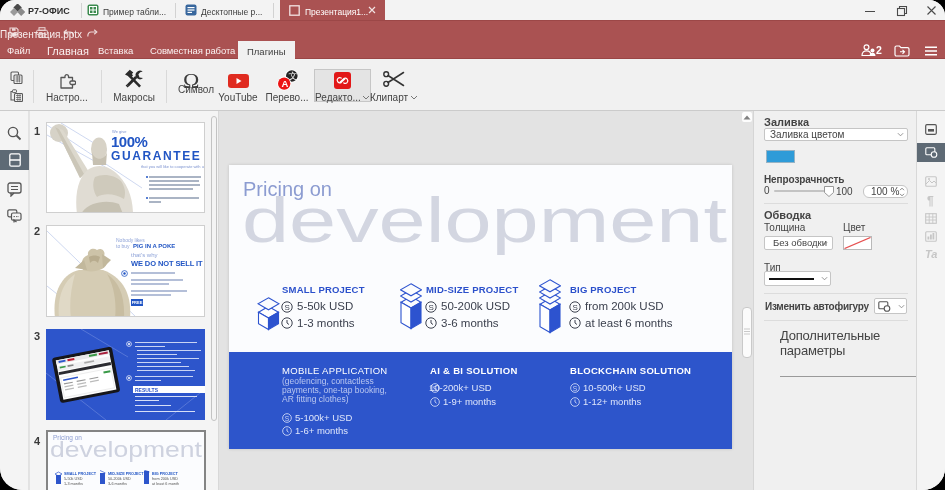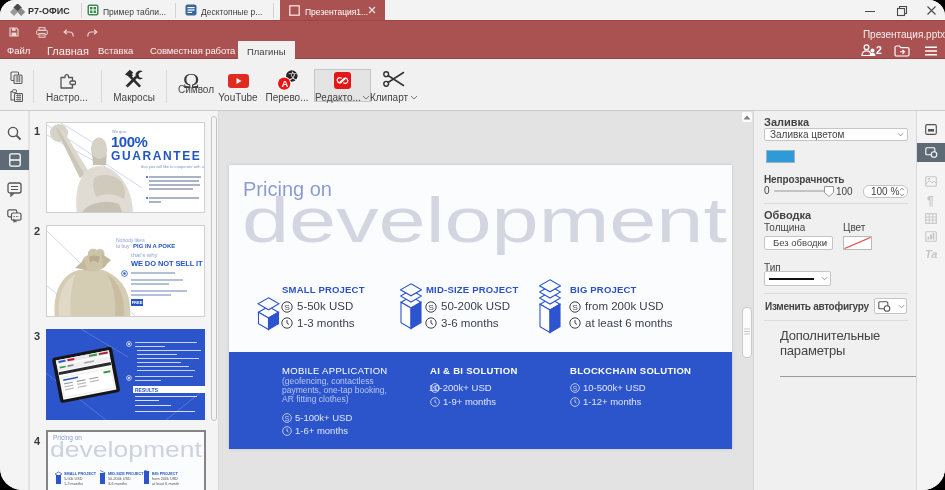--- a/index.html
+++ b/index.html
@@ -70,21 +70,21 @@
       <line x1="4" y1="8" x2="8" y2="8" stroke="#ecd6d6" stroke-width="0.8"></line>
     </svg>
 <svg class="a" style="left:63px;top:29px" width="11" height="8" viewBox="0 0 11 8">
       <path d="M3.8 0.8 L1.2 3 L3.8 5.2" fill="none" stroke="#ecd6d6" stroke-width="1.2"></path>
       <path d="M1.5 3 H6.8 C9.2 3 10.2 4.5 10.2 7.4" fill="none" stroke="#ecd6d6" stroke-width="1.2"></path>
     </svg>
 <svg class="a" style="left:87px;top:29px" width="11" height="8" viewBox="0 0 11 8">
       <path d="M7.2 0.8 L9.8 3 L7.2 5.2" fill="none" stroke="#ecd6d6" stroke-width="1.2"></path>
       <path d="M9.5 3 H4.2 C1.8 3 0.8 4.5 0.8 7.4" fill="none" stroke="#ecd6d6" stroke-width="1.2"></path>
     </svg>
-<div class="a" style="left:0;top:29px;width:945px;text-align:right;font-size:10px;color:#f7eded">Презентация.pptx</div>
+<div class="a" style="left:0;top:29px;width:945px;text-align:left;font-size:10px;color:#f7eded">Презентация.pptx</div>
 
 <svg class="a" style="left:861px;top:44px" width="22" height="13" viewBox="0 0 22 13">
 <circle cx="5.5" cy="3.2" r="2.4" fill="none" stroke="#fff" stroke-width="1.2"></circle>
 <path d="M1 11.5 C1 8.2 3 6.8 5.5 6.8 C8 6.8 10 8.2 10 11.5 Z" fill="none" stroke="#fff" stroke-width="1.2"></path>
 <circle cx="11.5" cy="6.5" r="2" fill="#fff"></circle>
       <path d="M8.5 12 C8.5 9.5 9.8 8.7 11.5 8.7 C13.2 8.7 14.5 9.5 14.5 12 Z" fill="#fff"></path>
 </svg>
 <div class="a" style="left:876px;top:44px;font-size:10.5px;font-weight:bold;color:#fff">2</div>
 <svg class="a" style="left:894px;top:45px" width="16" height="12" viewBox="0 0 16 12">
       <path d="M1 2.5 C1 1.7 1.6 1 2.5 1 H5.5 L7 2.6 H13.5 C14.4 2.6 15 3.2 15 4 V9.5 C15 10.3 14.4 11 13.5 11 H2.5 C1.6 11 1 10.3 1 9.5 Z" fill="none" stroke="#fff" stroke-width="1.2"></path>

